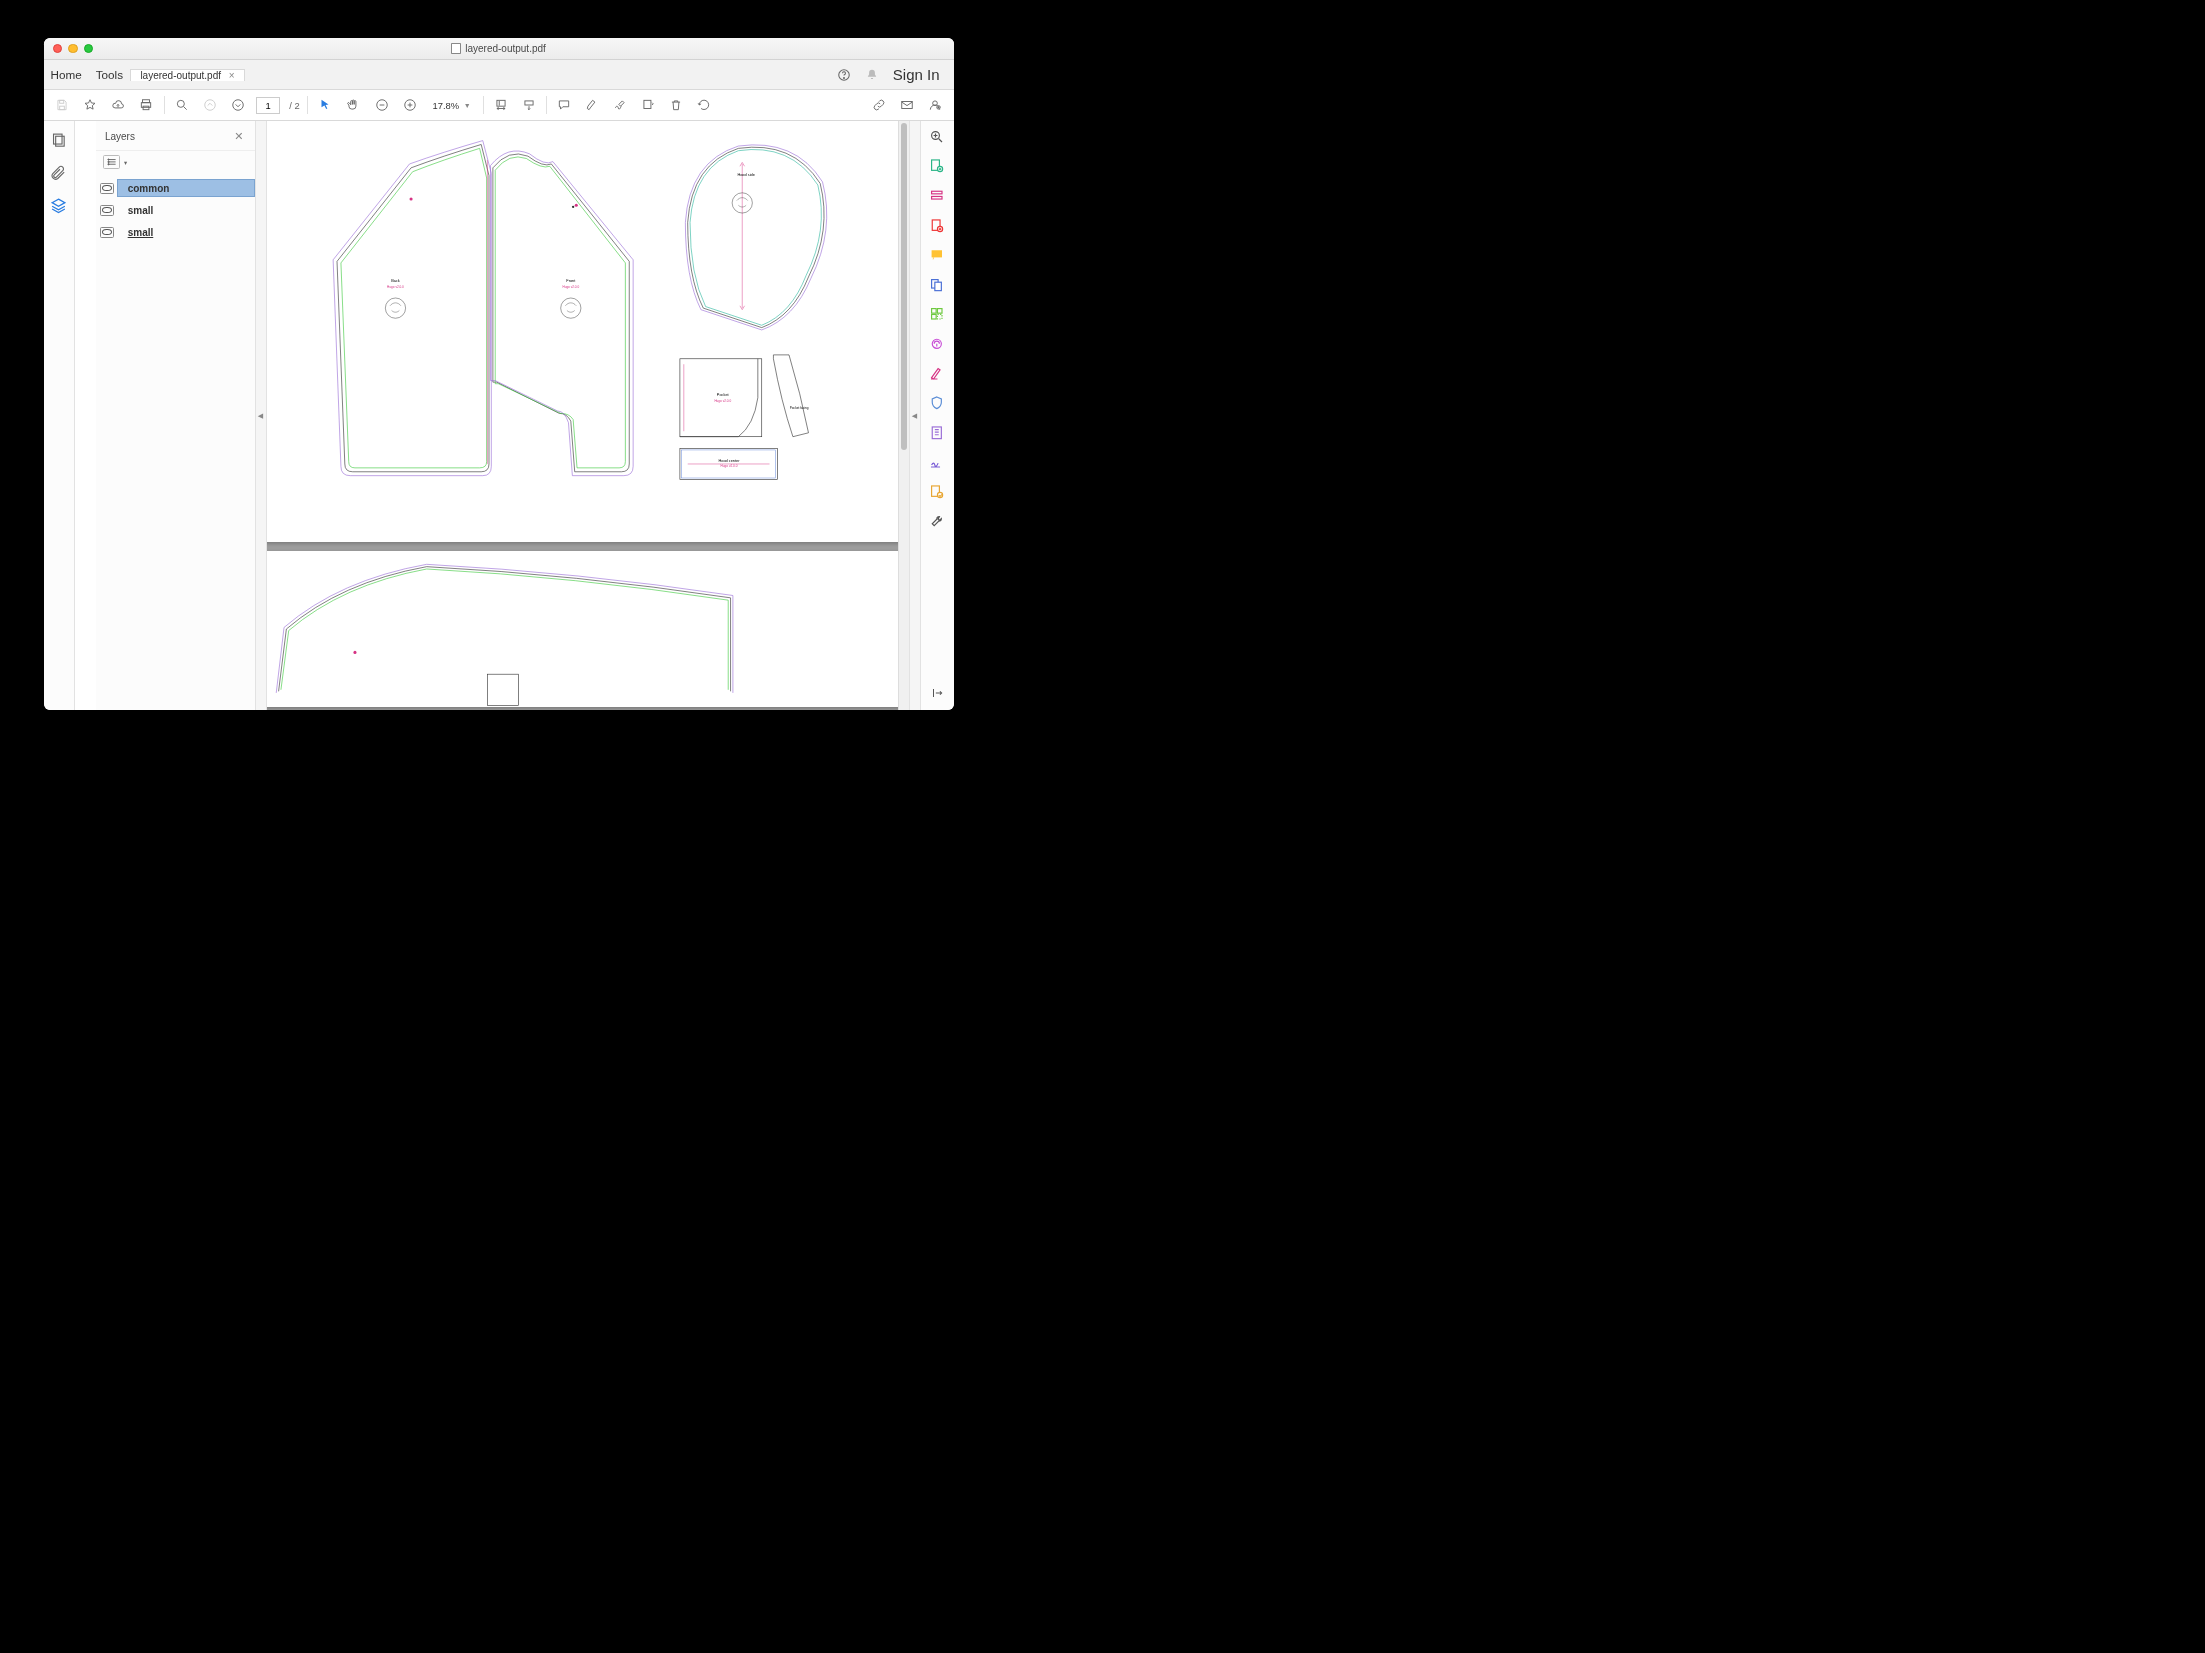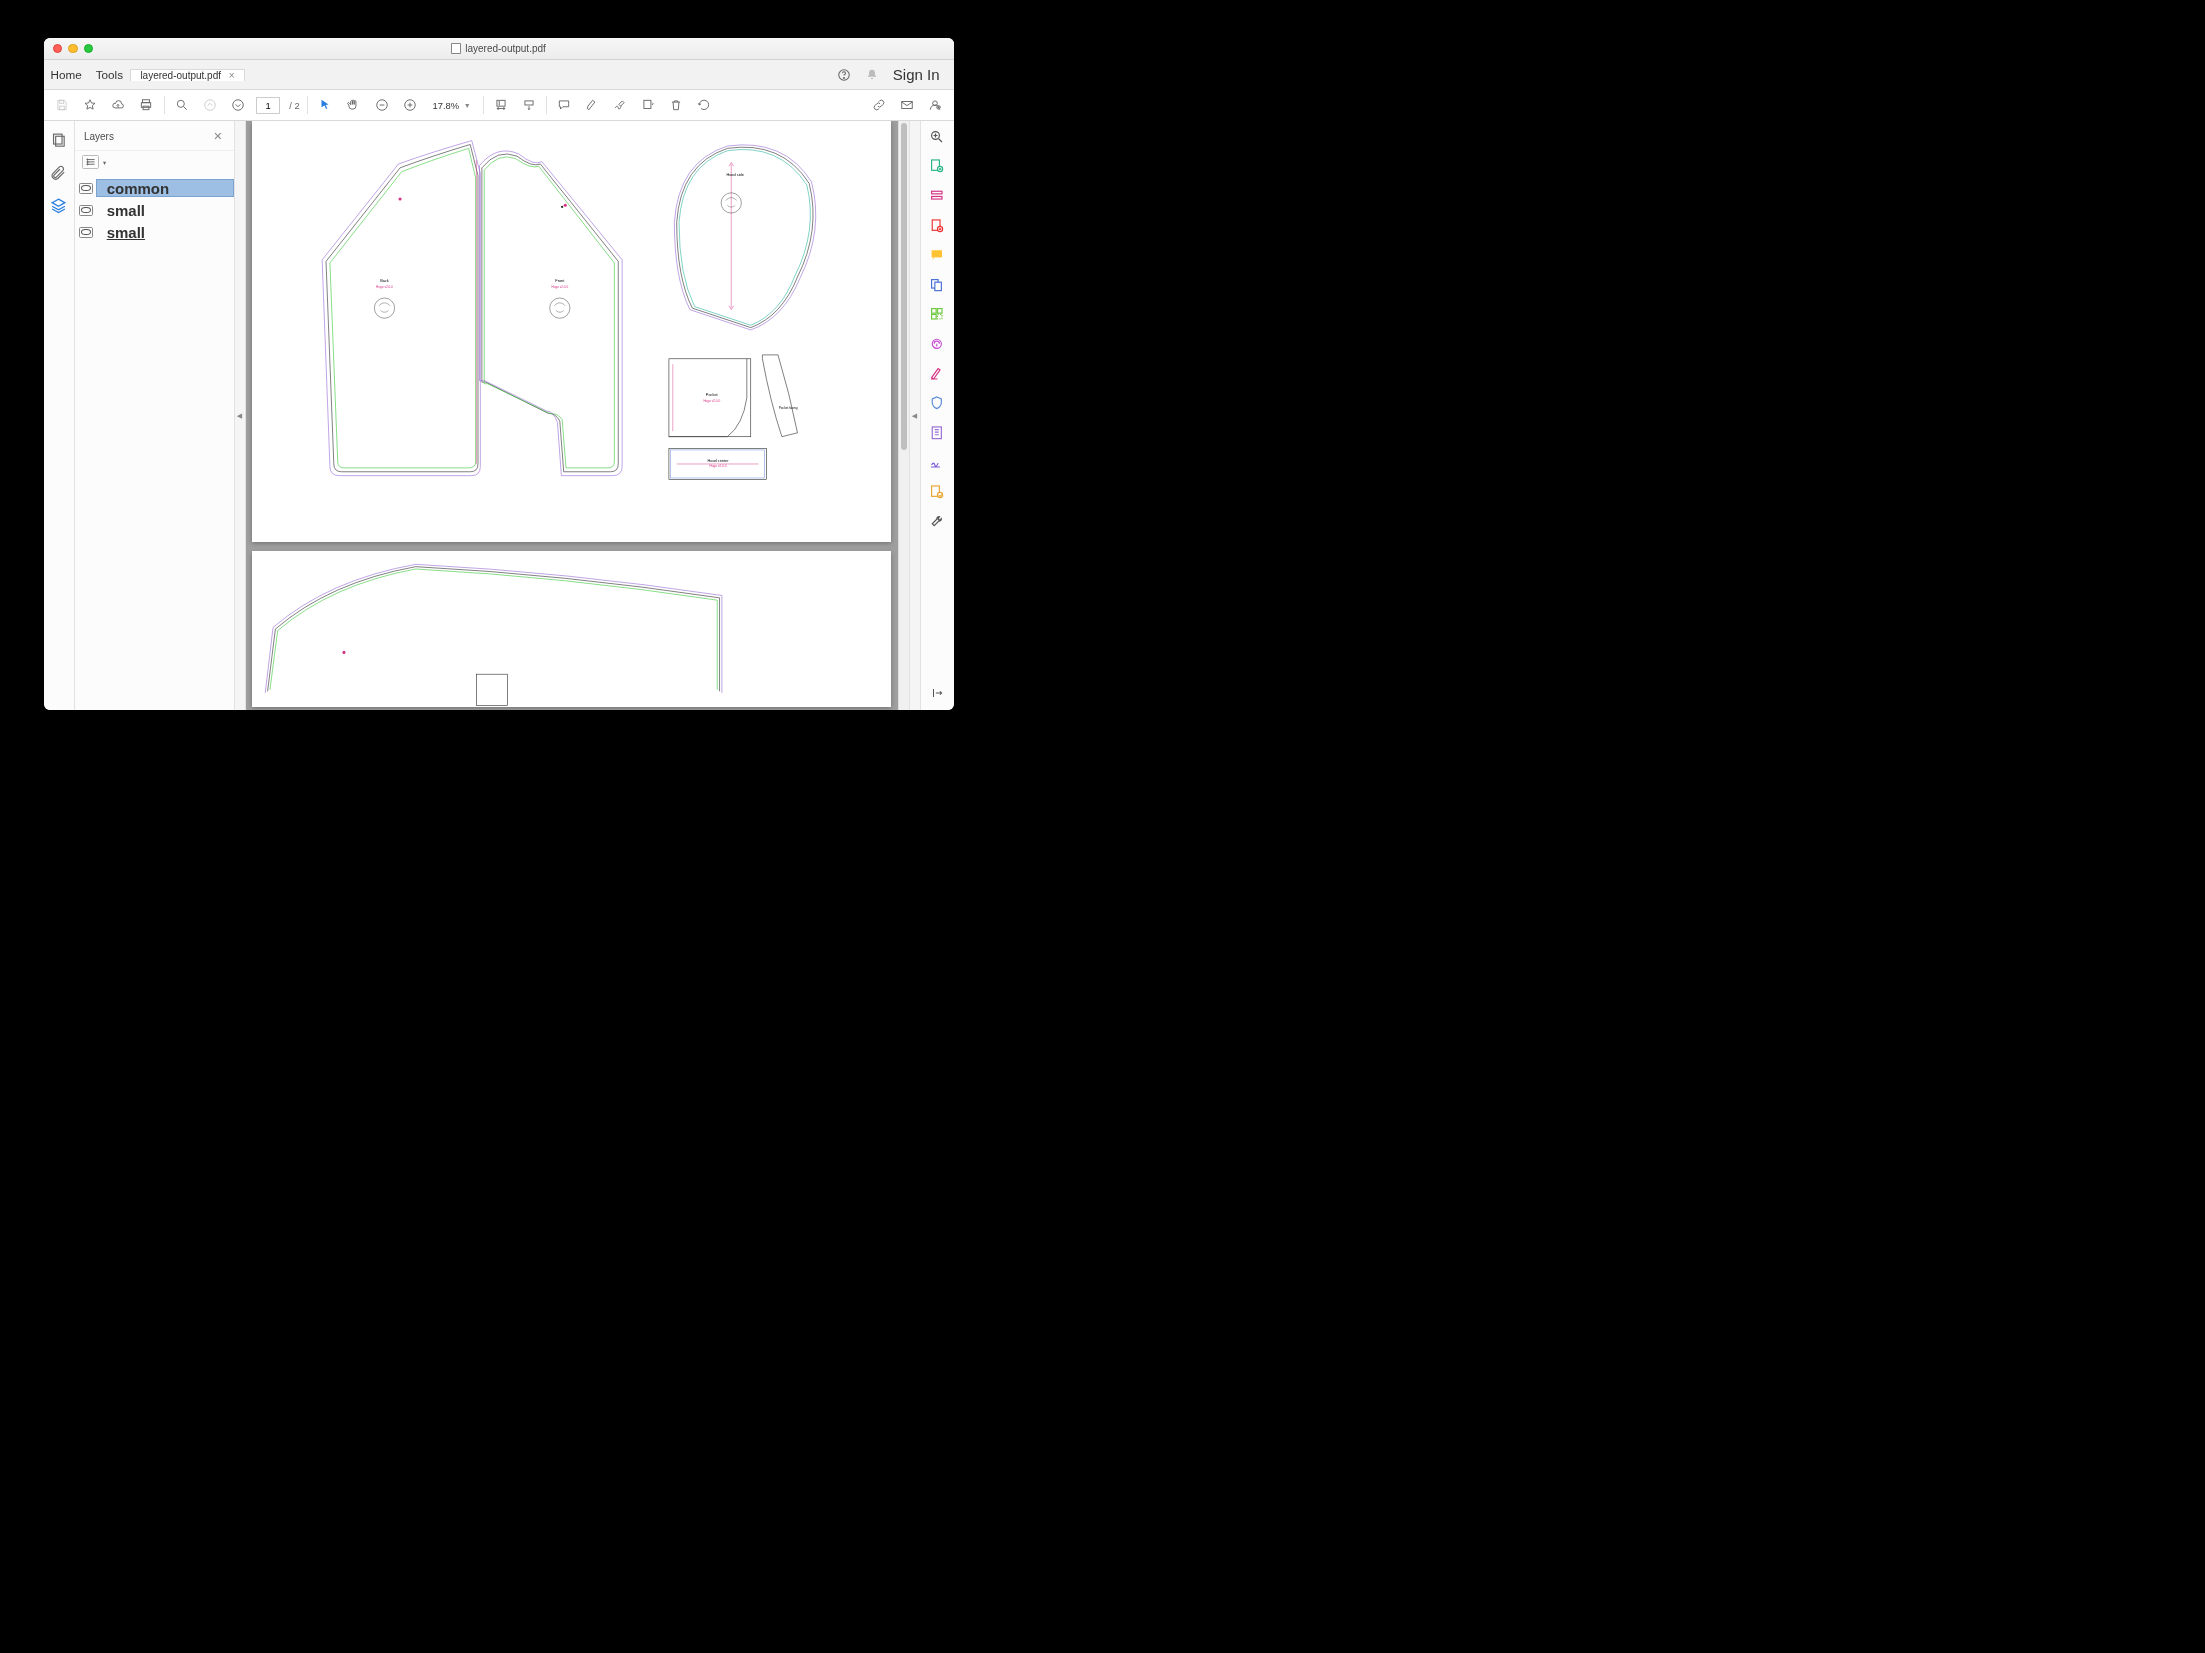--- a/index.html
+++ b/index.html
@@ -39,35 +39,35 @@
   .zoom-caret { font-size: 7px; color: #888; }
   .arrow-tool { color: #2a7de1; }
   
   
   .body { flex: 1; display: flex; overflow: hidden; }
   
   .left-rail { width: 31px; background: #fcfcfc; border-right: 0.8px solid #e2e2e2; display: flex; flex-direction: column; align-items: center; padding-top: 11px; gap: 15.6px; }
   .rail-btn { width: 17px; height: 17px; display: flex; align-items: center; justify-content: center; color: #666; cursor: pointer; }
   .rail-btn.active { color: #2a7de1; }
   
-  .left-panel { width: 160px; background: #fcfcfc; border-right: 0.8px solid #e2e2e2; display: flex; flex-direction: column; }
+  .left-panel { width: 160px; background: #fcfcfc; border-right: 0.8px solid #e2e2e2; display: flex; flex-direction: column; margin-left: 21px; }
   .panel-header { display: flex; align-items: center; justify-content: space-between; padding: 7.8px 9.4px 4.7px 9.4px; border-bottom: 0.8px solid #eee; }
   .panel-title { font-size: 10px; color: #4a4a4a; }
   .panel-close { color: #888; font-size: 11px; cursor: pointer; padding: 1.6px; }
   .panel-tools { padding: 4.7px 7.8px; }
   .options-btn { width: 17px; height: 14px; border: 0.8px solid #bbb; border-radius: 1.6px; display: flex; align-items: center; justify-content: center; cursor: pointer; position: relative; }
   .options-btn::after { content: '▾'; font-size: 6.2px; color: #666; position: absolute; right: -7.8px; }
   .layer-list { display: flex; flex-direction: column; padding-top: 3.1px; }
   .layer-row { display: flex; align-items: center; height: 22px; padding-left: 4.7px; cursor: pointer; }
   .layer-row.selected .layer-label-box { background: #9dbfe4; }
   .layer-eye { width: 14px; height: 11px; border: 0.8px solid #888; border-radius: 1.6px; display: flex; align-items: center; justify-content: center; margin-right: 3.1px; flex-shrink: 0; }
   .layer-eye::before { content: ''; width: 7.8px; height: 4.7px; border: 0.8px solid #555; border-radius: 50%; }
   .layer-label-box { flex: 1; height: 18.7px; display: flex; align-items: center; padding-left: 9.4px; border: 0.8px solid transparent; }
   .layer-row.selected .layer-label-box { border-color: #7aa3d0; }
-  .layer-label { font-size: 15px; font-weight: bold; color: #333; }
+  .layer-label { font-size: 10px; font-weight: bold; color: #333; }
   .layer-row:not(.selected) .layer-label.underlined { text-decoration: underline; }
   
   .collapse-handle { width: 11px; background: #f5f5f5; border-right: 0.8px solid #e2e2e2; display: flex; align-items: center; justify-content: center; cursor: pointer; }
   .handle-arrow { font-size: 7px; color: #888; }
   
   
   .doc-area { flex: 1; background: #9f9f9f; overflow: auto; display: flex; flex-direction: column; align-items: center; padding: 0; position: relative; }
   .page { background: #fff; box-shadow: 0 1.6px 4.7px rgba(0,0,0,.3); width: 639px; position: relative; }
   .page1 { height: 421px; margin-bottom: 9.4px; }
   .page2 { height: 156px; }

